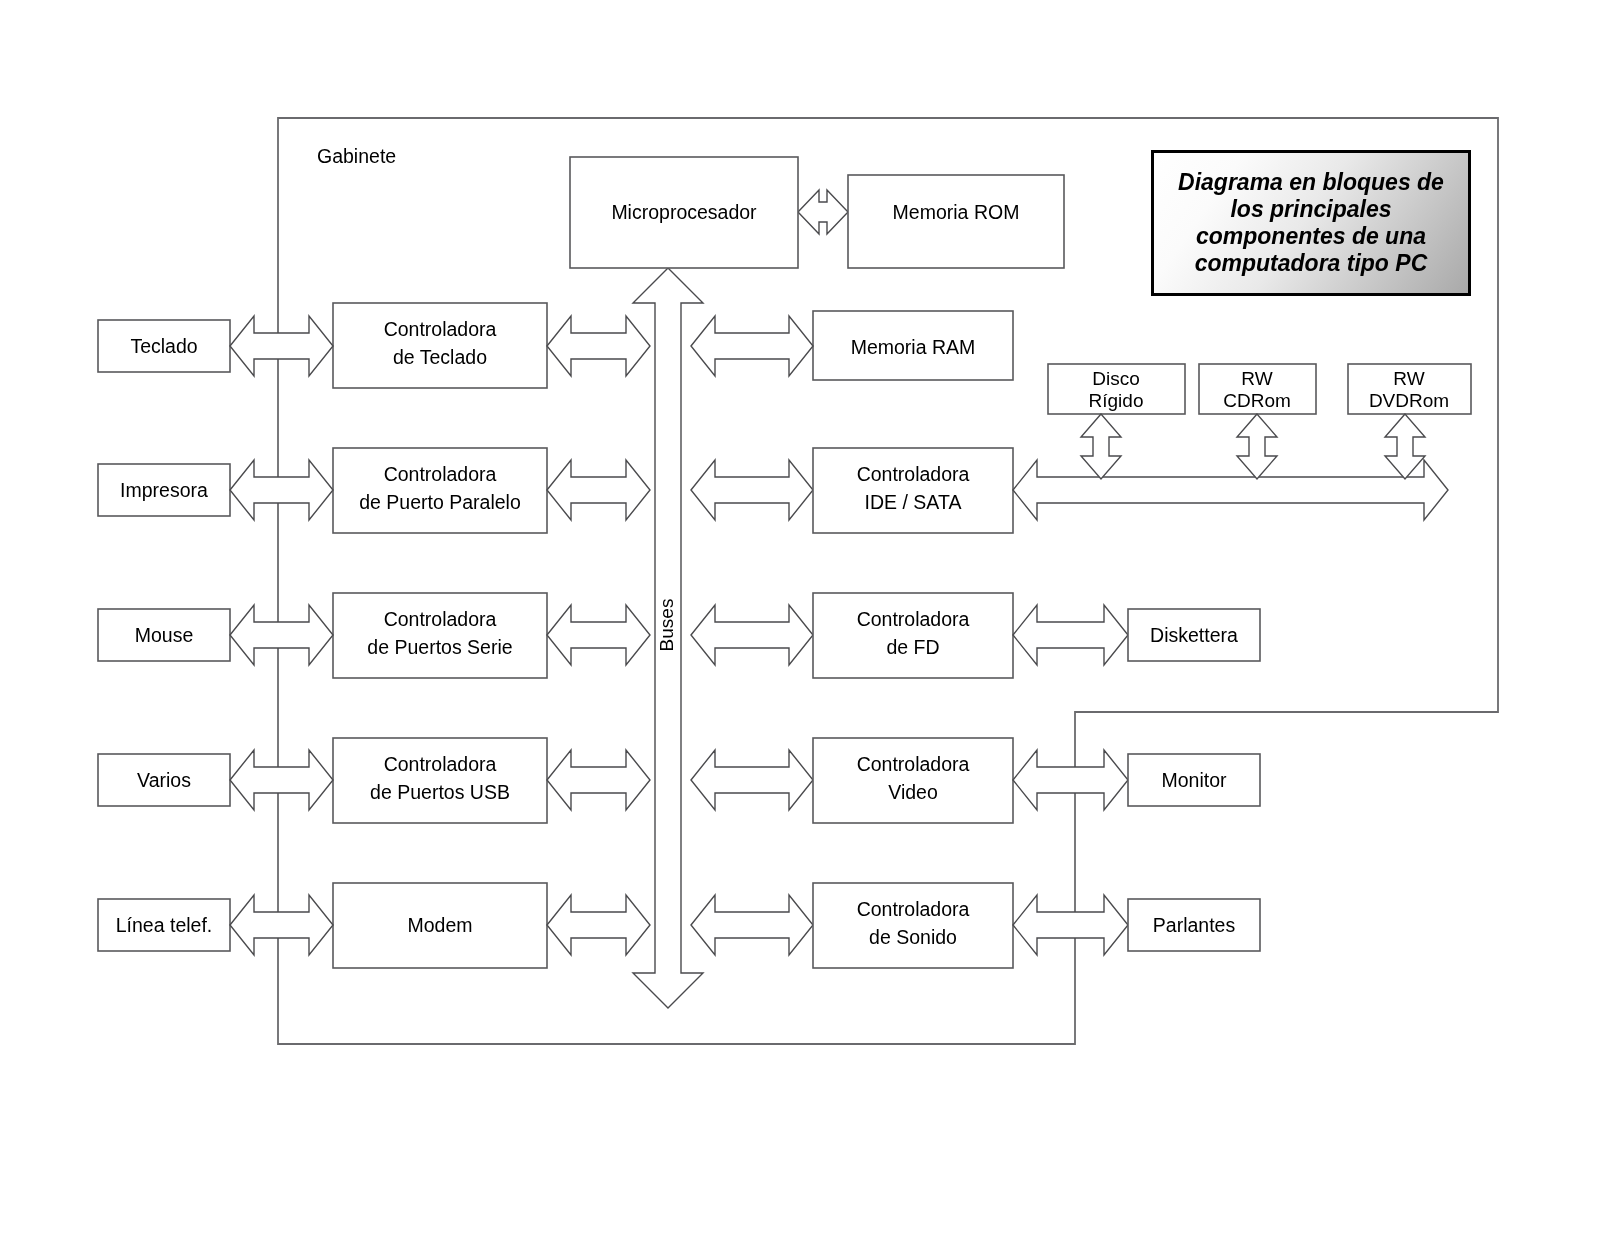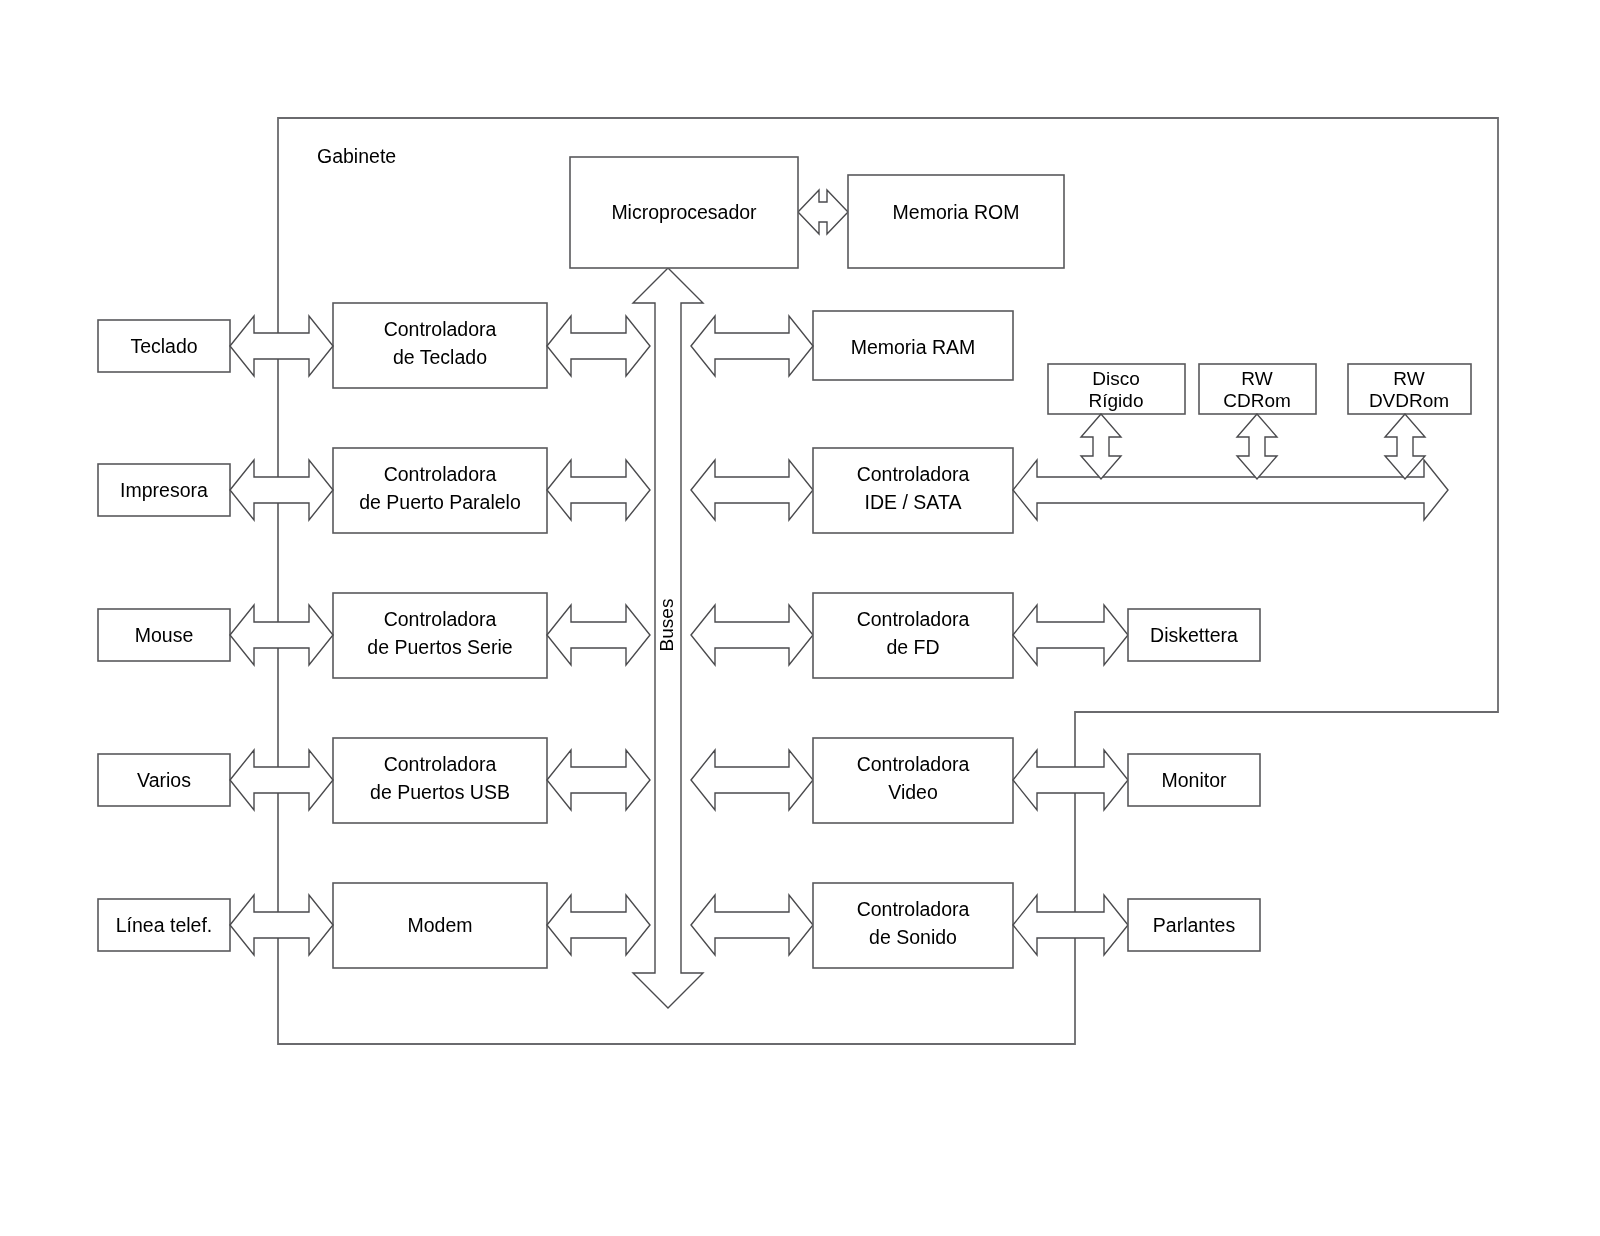--- a/index.html
+++ b/index.html
@@ -170,14 +170,22 @@
   <text class="blabel" x="913" y="944">de Sonido</text>
 
   <path class="arrow" d="M 1013,925 L 1037,895 L 1037,912 L 1104,912 L 1104,895 L 1128,925
            L 1104,955 L 1104,938 L 1037,938 L 1037,955 Z"></path>
 
   <rect class="box-rect" x="1128" y="899" width="132" height="52"></rect>
   <text class="blabel" x="1194" y="932">Parlantes</text>
 
 </svg>
 
+<div class="title-box">
+  <div class="title-inner">
+    <div>Diagrama en bloques de</div>
+    <div>los principales</div>
+    <div>componentes de una</div>
+    <div>computadora tipo PC</div>
+  </div>
+</div>
 
 </div>
 
 </body></html>

